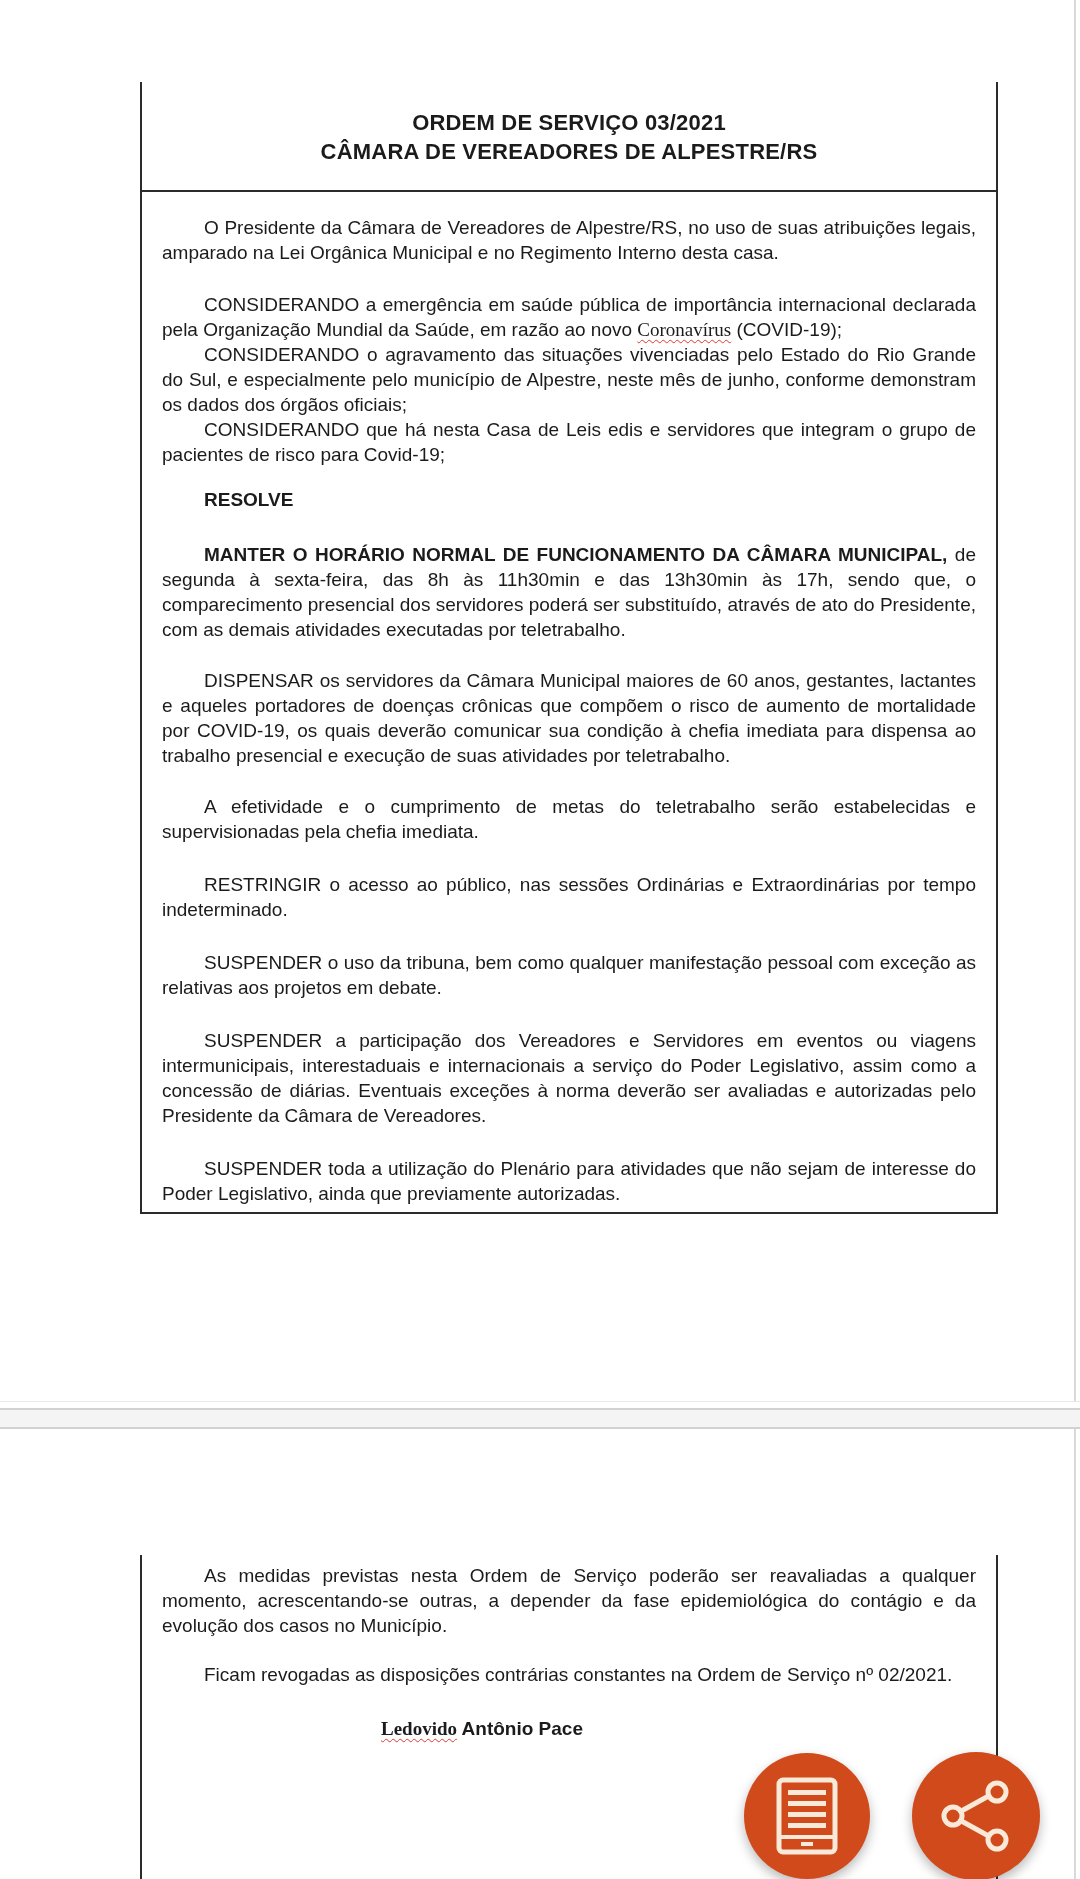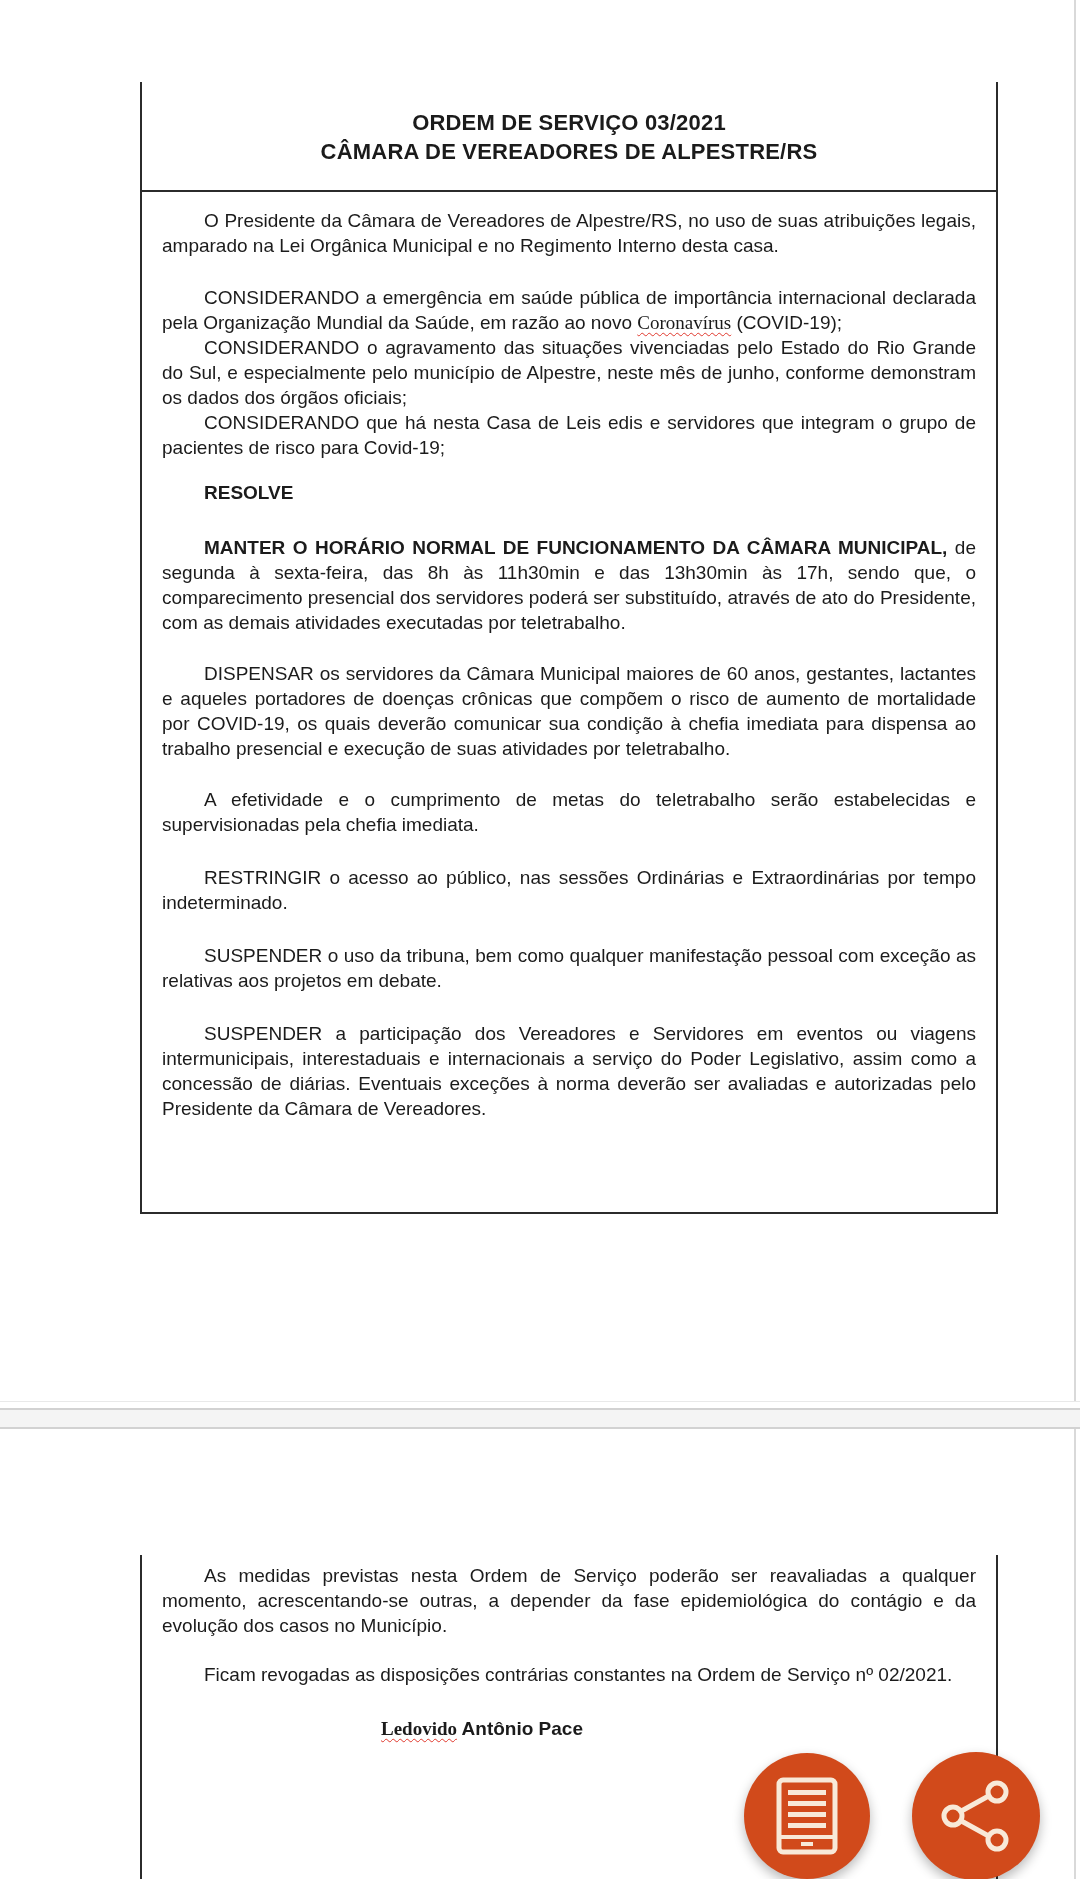--- a/index.html
+++ b/index.html
@@ -19,21 +19,21 @@
     position:absolute;left:140px;top:82px;width:858px;height:1132px;
     border-left:2px solid #2b2b2b;border-right:2px solid #2b2b2b;border-bottom:2px solid #2b2b2b;
     box-sizing:border-box;background:#fff;
   }
   .doc-header{
     padding:26px 10px 24px 10px;
     border-bottom:2px solid #2b2b2b;
     text-align:center;
   }
   .doc-title{font-size:22px;font-weight:bold;line-height:29px;letter-spacing:.2px;}
-  .doc-body{padding:16px 20px 0 20px;}
+  .doc-body{padding:23px 20px 0 20px;}
   .para{
     margin:0;font-size:19px;line-height:25px;
   }
   .para.j{text-align:justify;text-indent:42px;}
   .para.n{text-align:left;text-indent:30px;}
   .para .b{font-weight:bold;}
   .para .sq{
     text-decoration:underline wavy #e0392e;
     text-decoration-thickness:1px;text-underline-offset:3px;font-family:Liberation Serif, serif;
   }
@@ -79,20 +79,21 @@
         <p class="para j" style="margin-top: 27px;"><span>CONSIDERANDO a emergência em saúde pública de importância internacional declarada pela Organização Mundial da Saúde, em razão ao novo </span><span class="sq">Coronavírus</span><span> (COVID-19);</span></p>
         <p class="para j" style="margin-top: 0px;"><span>CONSIDERANDO o agravamento das situações vivenciadas pelo Estado do Rio Grande do Sul, e especialmente pelo município de Alpestre, neste mês de junho, conforme demonstram os dados dos órgãos oficiais;</span></p>
         <p class="para j" style="margin-top: 0px;"><span>CONSIDERANDO que há nesta Casa de Leis edis e servidores que integram o grupo de pacientes de risco para Covid-19;</span></p>
         <p class="para j" style="margin-top: 20px;"><span class="b">RESOLVE</span></p>
         <p class="para j" style="margin-top: 30px;"><span class="b">MANTER O HORÁRIO NORMAL DE FUNCIONAMENTO DA CÂMARA MUNICIPAL,</span><span> de segunda à sexta-feira, das 8h às 11h30min e das 13h30min às 17h, sendo que, o comparecimento presencial dos servidores poderá ser substituído, através de ato do Presidente, com as demais atividades executadas por teletrabalho.</span></p>
         <p class="para j" style="margin-top: 26px;"><span>DISPENSAR os servidores da Câmara Municipal maiores de 60 anos, gestantes, lactantes e aqueles portadores de doenças crônicas que compõem o risco de aumento de mortalidade por COVID-19, os quais deverão comunicar sua condição à chefia imediata para dispensa ao trabalho presencial e execução de suas atividades por teletrabalho.</span></p>
         <p class="para j" style="margin-top: 26px;"><span>A efetividade e o cumprimento de metas do teletrabalho serão estabelecidas e supervisionadas pela chefia imediata.</span></p>
         <p class="para j" style="margin-top: 28px;"><span>RESTRINGIR o acesso ao público, nas sessões Ordinárias e Extraordinárias por tempo indeterminado.</span></p>
         <p class="para j" style="margin-top: 28px;"><span>SUSPENDER o uso da tribuna, bem como qualquer manifestação pessoal com exceção as relativas aos projetos em debate.</span></p>
         <p class="para j" style="margin-top: 28px;"><span>SUSPENDER a participação dos Vereadores e Servidores em eventos ou viagens intermunicipais, interestaduais e internacionais a serviço do Poder Legislativo, assim como a concessão de diárias. Eventuais exceções à norma deverão ser avaliadas e autorizadas pelo Presidente da Câmara de Vereadores.</span></p>
+        <p class="para j" style="margin-top: 28px;"><span>SUSPENDER toda a utilização do Plenário para atividades que não sejam de interesse do Poder Legislativo, ainda que previamente autorizadas.</span></p>
       </div>
   </div>
 </div>
 
 <div class="page-separator">
   <div class="sep-line-a"></div>
   <div class="sep-gap"></div>
   <div class="sep-line-b"></div>
   <div class="sep-band"></div>
   <div class="sep-line-c"></div>

